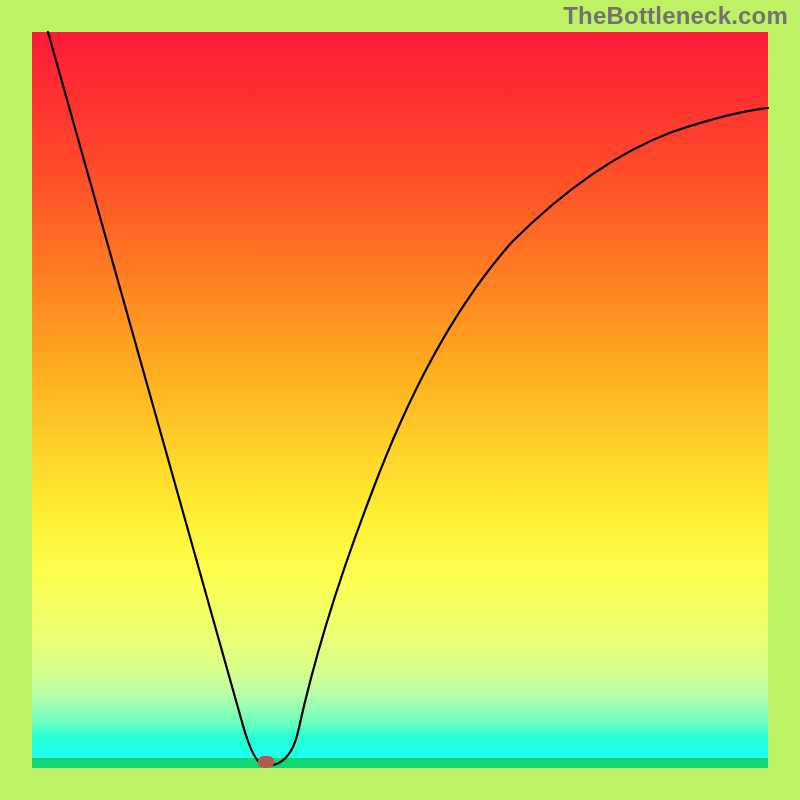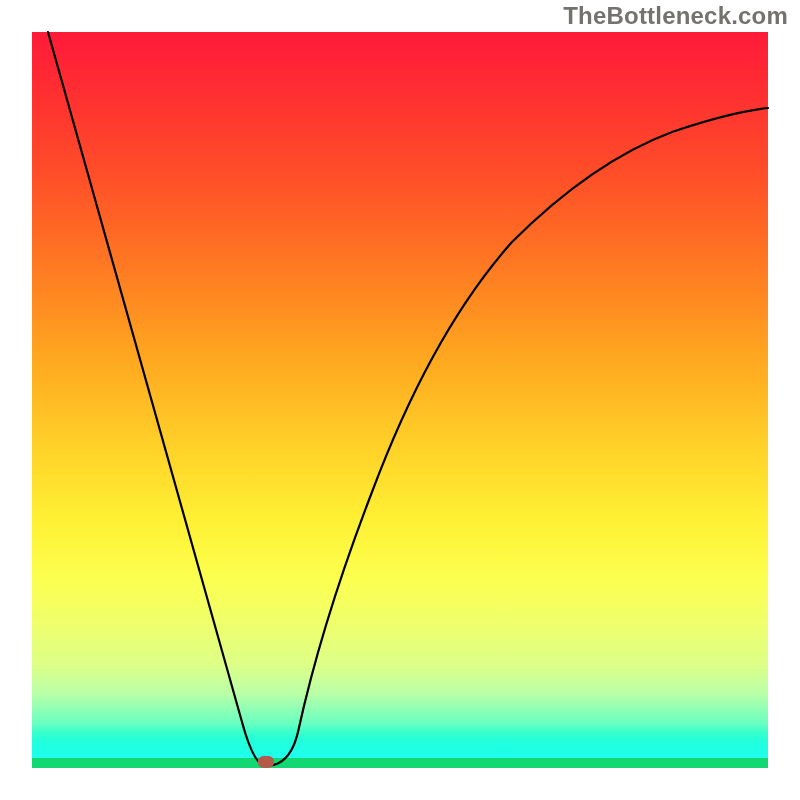--- a/index.html
+++ b/index.html
@@ -1,21 +1,21 @@
 <!DOCTYPE html>
 <html><head>
 <meta charset="utf-8">
 <style>
   * { margin: 0; padding: 0; box-sizing: border-box; }
   html, body { width: 800px; height: 800px; overflow: hidden; background: #000; }
   .frame {
     position: relative;
     width: 800px;
     height: 800px;
-    background: #ffffff;
+    background: #bef264;
   }
   .watermark {
     position: absolute;
     top: 2px;
     right: 12px;
     font-family: Arial, Helvetica, sans-serif;
     font-size: 24px;
     font-weight: 600;
     color: #74726f;
     letter-spacing: 0.2px;

